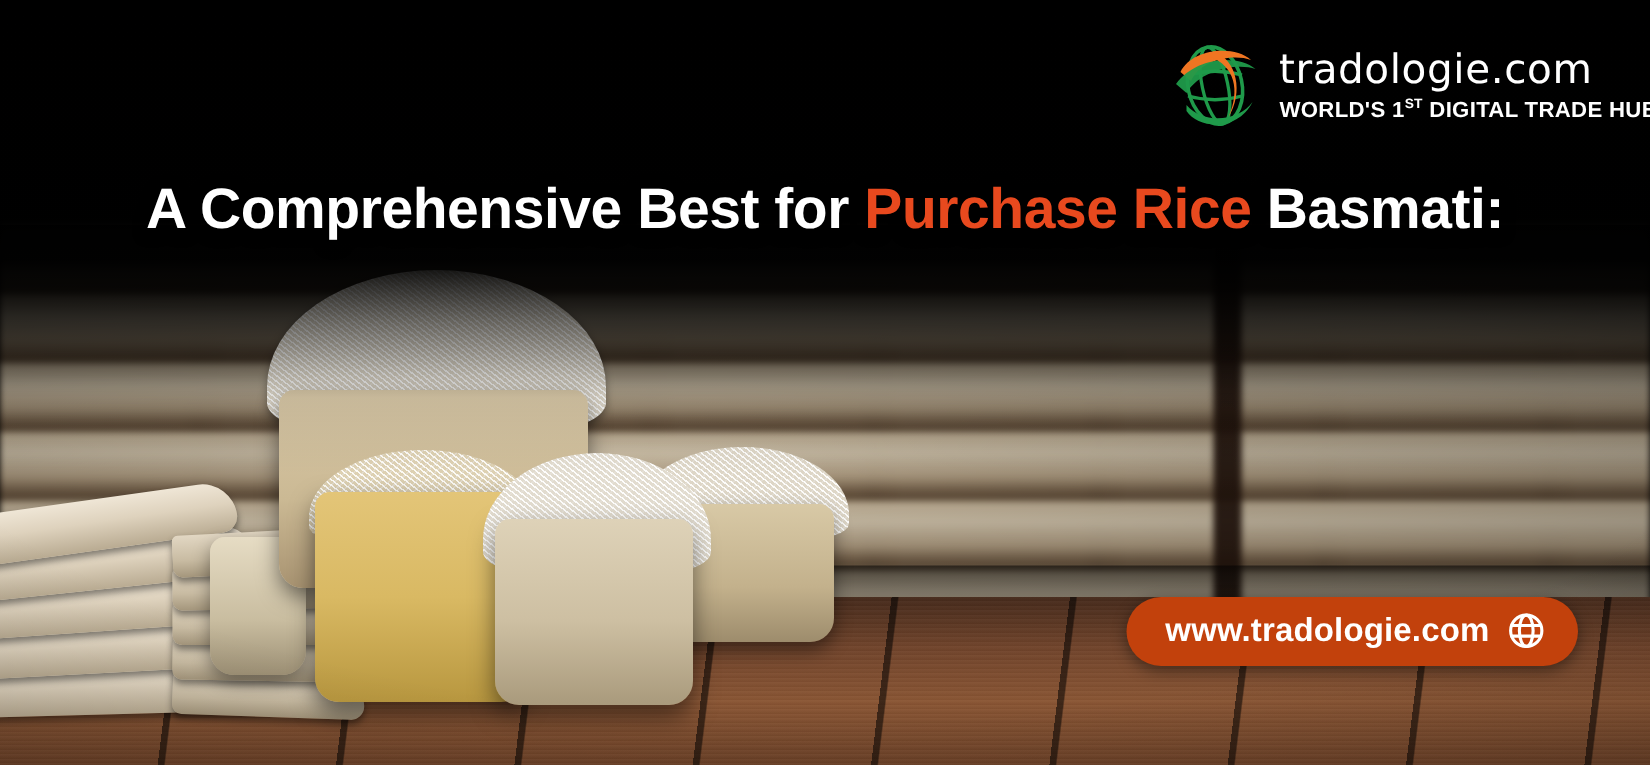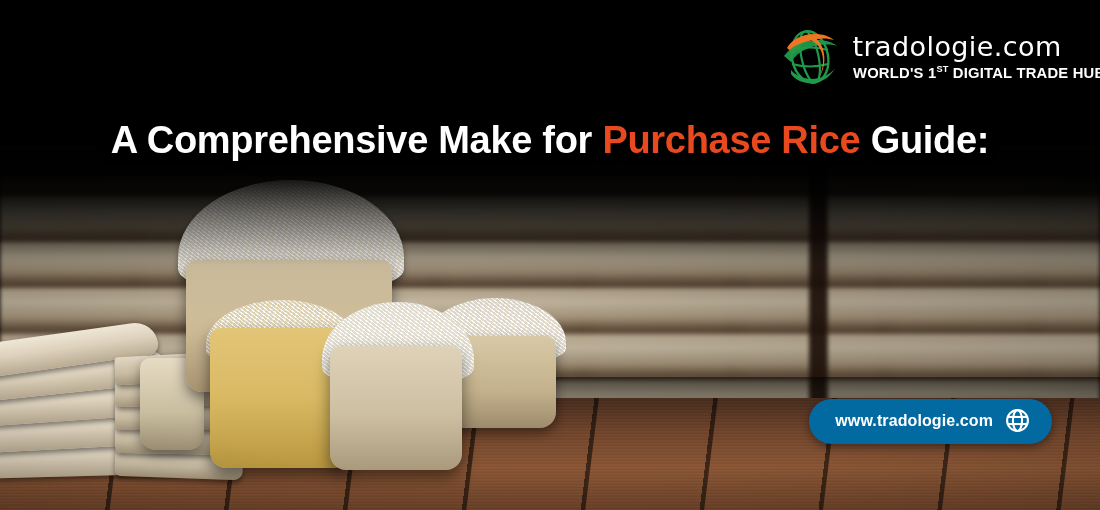--- a/index.html
+++ b/index.html
@@ -163,25 +163,25 @@
     color:#fff;
     font-size:38px; font-weight:700; line-height:1.16;
     letter-spacing:-.3px;
     text-shadow:0 2px 10px rgba(0,0,0,.85);
   }
   .highlight{ color:#e8491e; }
 
   .cta{
     position:absolute; right:48px; bottom:66px;
     display:inline-flex; align-items:center; gap:12px;
-    background:#0369a1;
+    background:#c2410c;
     color:#fff;
     padding:9px 22px 11px 26px;
     border-radius:24px;
-    font-size:16px; font-weight:700; letter-spacing:.1px;
+    font-size:22px; font-weight:700; letter-spacing:.1px;
     box-shadow:0 3px 10px rgba(0,0,0,.45);
     cursor:pointer; user-select:none;
     white-space:nowrap;
   }
   .cta-globe{ width:25px; height:25px; flex:0 0 25px; display:block; }
 </style>
 </head>
 <body>
 
 <div class="banner">
@@ -239,21 +239,21 @@
         <path d="M30 8 C46 14 50 36 40 52 C48 34 44 18 28 12 Z" fill="#ef7522"></path>
         <path d="M12 44 C24 58 48 54 56 42 C46 62 20 60 12 48 Z" fill="#1f9a4a"></path>
       </svg>
       <div class="logo-text">
         <div class="logo-name">tradologie.com</div>
         <div class="logo-tag"><span>WORLD'S 1</span><sup>ST</sup><span> DIGITAL TRADE HUB</span></div>
       </div>
     </div>
 
     <div class="headline">
-      <div><span>A Comprehensive Make for </span><span class="highlight">Purchase Rice</span><span> Guide:</span></div>
+      <div><span>A Comprehensive Best for </span><span class="highlight">Purchase Rice</span><span> Basmati:</span></div>
     </div>
 
     <div class="cta">
       <span>www.tradologie.com</span>
       <svg class="cta-globe" viewBox="0 0 24 24">
         <circle cx="12" cy="12" r="10" fill="none" stroke="#fff" stroke-width="2"></circle>
         <ellipse cx="12" cy="12" rx="4.4" ry="10" fill="none" stroke="#fff" stroke-width="2"></ellipse>
         <line x1="2" y1="8.6" x2="22" y2="8.6" stroke="#fff" stroke-width="2"></line>
         <line x1="2" y1="15.4" x2="22" y2="15.4" stroke="#fff" stroke-width="2"></line>
       </svg>

